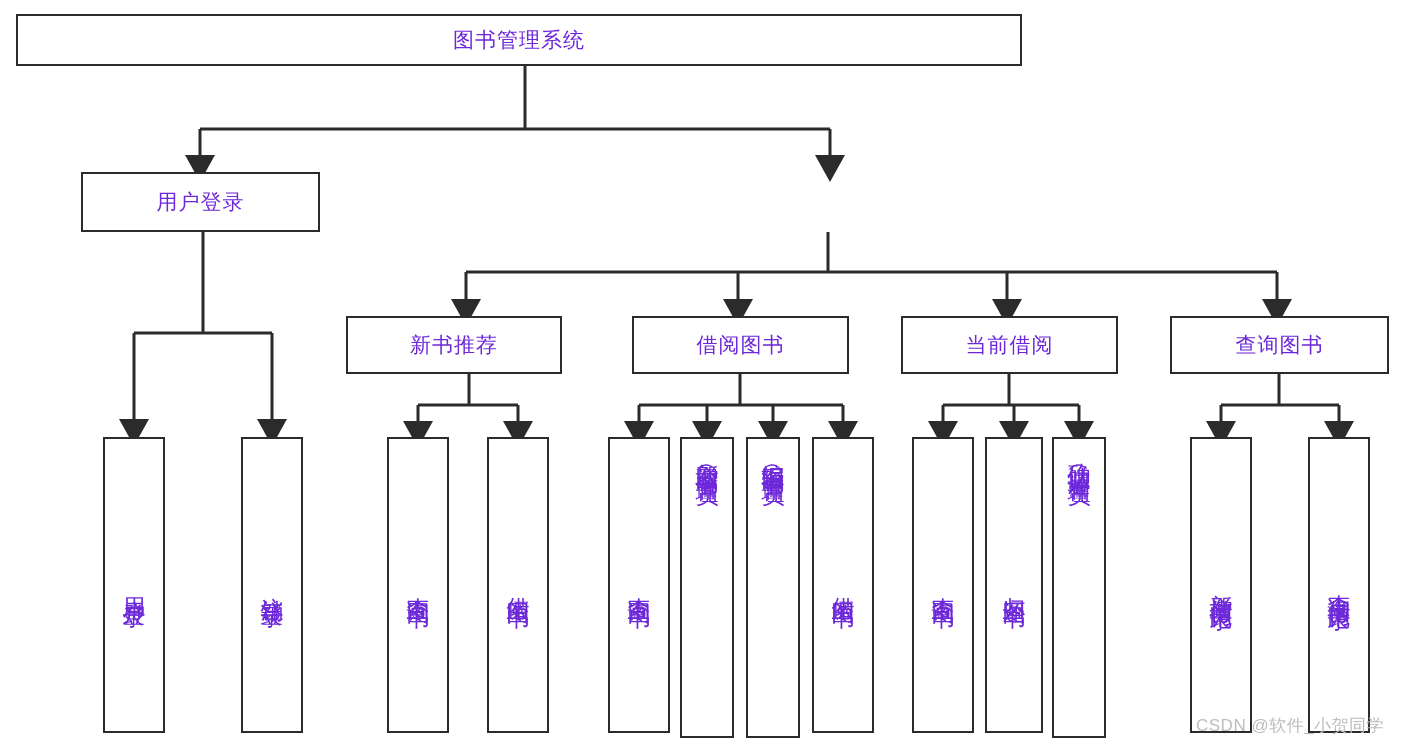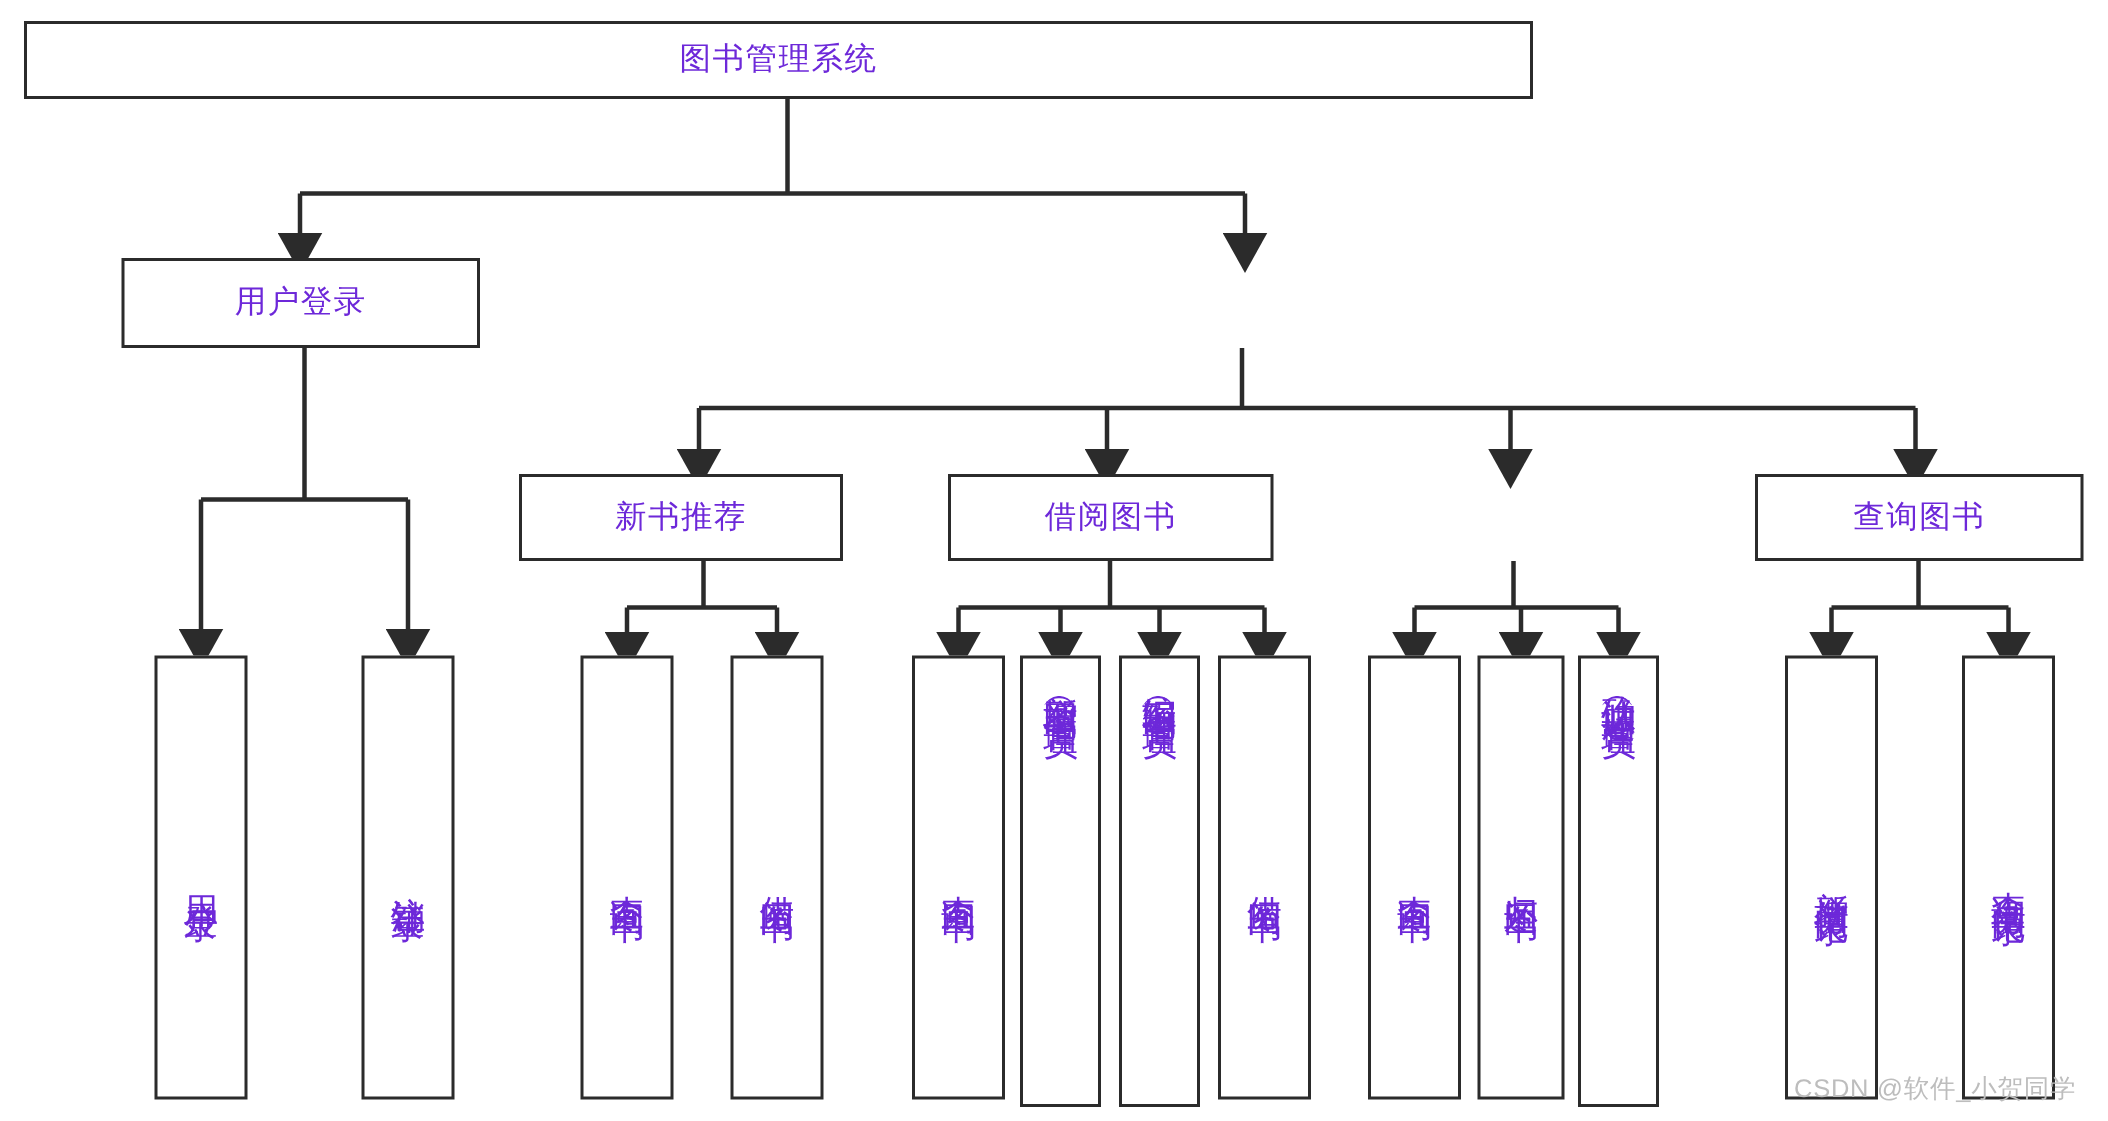--- a/index.html
+++ b/index.html
@@ -131,20 +131,23 @@
   <div class="node horiz" style="left: 81px; top: 172px; width: 239px; height: 60px;">
     <span class="node-label">用户登录</span>
   </div>
 
   <div class="node horiz" style="left: 346px; top: 316px; width: 216px; height: 58px;">
     <span class="node-label">新书推荐</span>
   </div>
   <div class="node horiz" style="left: 632px; top: 316px; width: 217px; height: 58px;">
     <span class="node-label">借阅图书</span>
   </div>
+  <div class="node horiz" style="left: 901px; top: 316px; width: 217px; height: 58px;">
+    <span class="node-label">当前借阅</span>
+  </div>
   <div class="node horiz" style="left: 1170px; top: 316px; width: 219px; height: 58px;">
     <span class="node-label">查询图书</span>
   </div>
 
   <div class="node vert centered" style="left: 103px; top: 437px; width: 62px; height: 296px;">
     <span class="node-label">用户登录</span>
   </div>
   <div class="node vert centered" style="left: 241px; top: 437px; width: 62px; height: 296px;">
     <span class="node-label">注销登录</span>
   </div>

